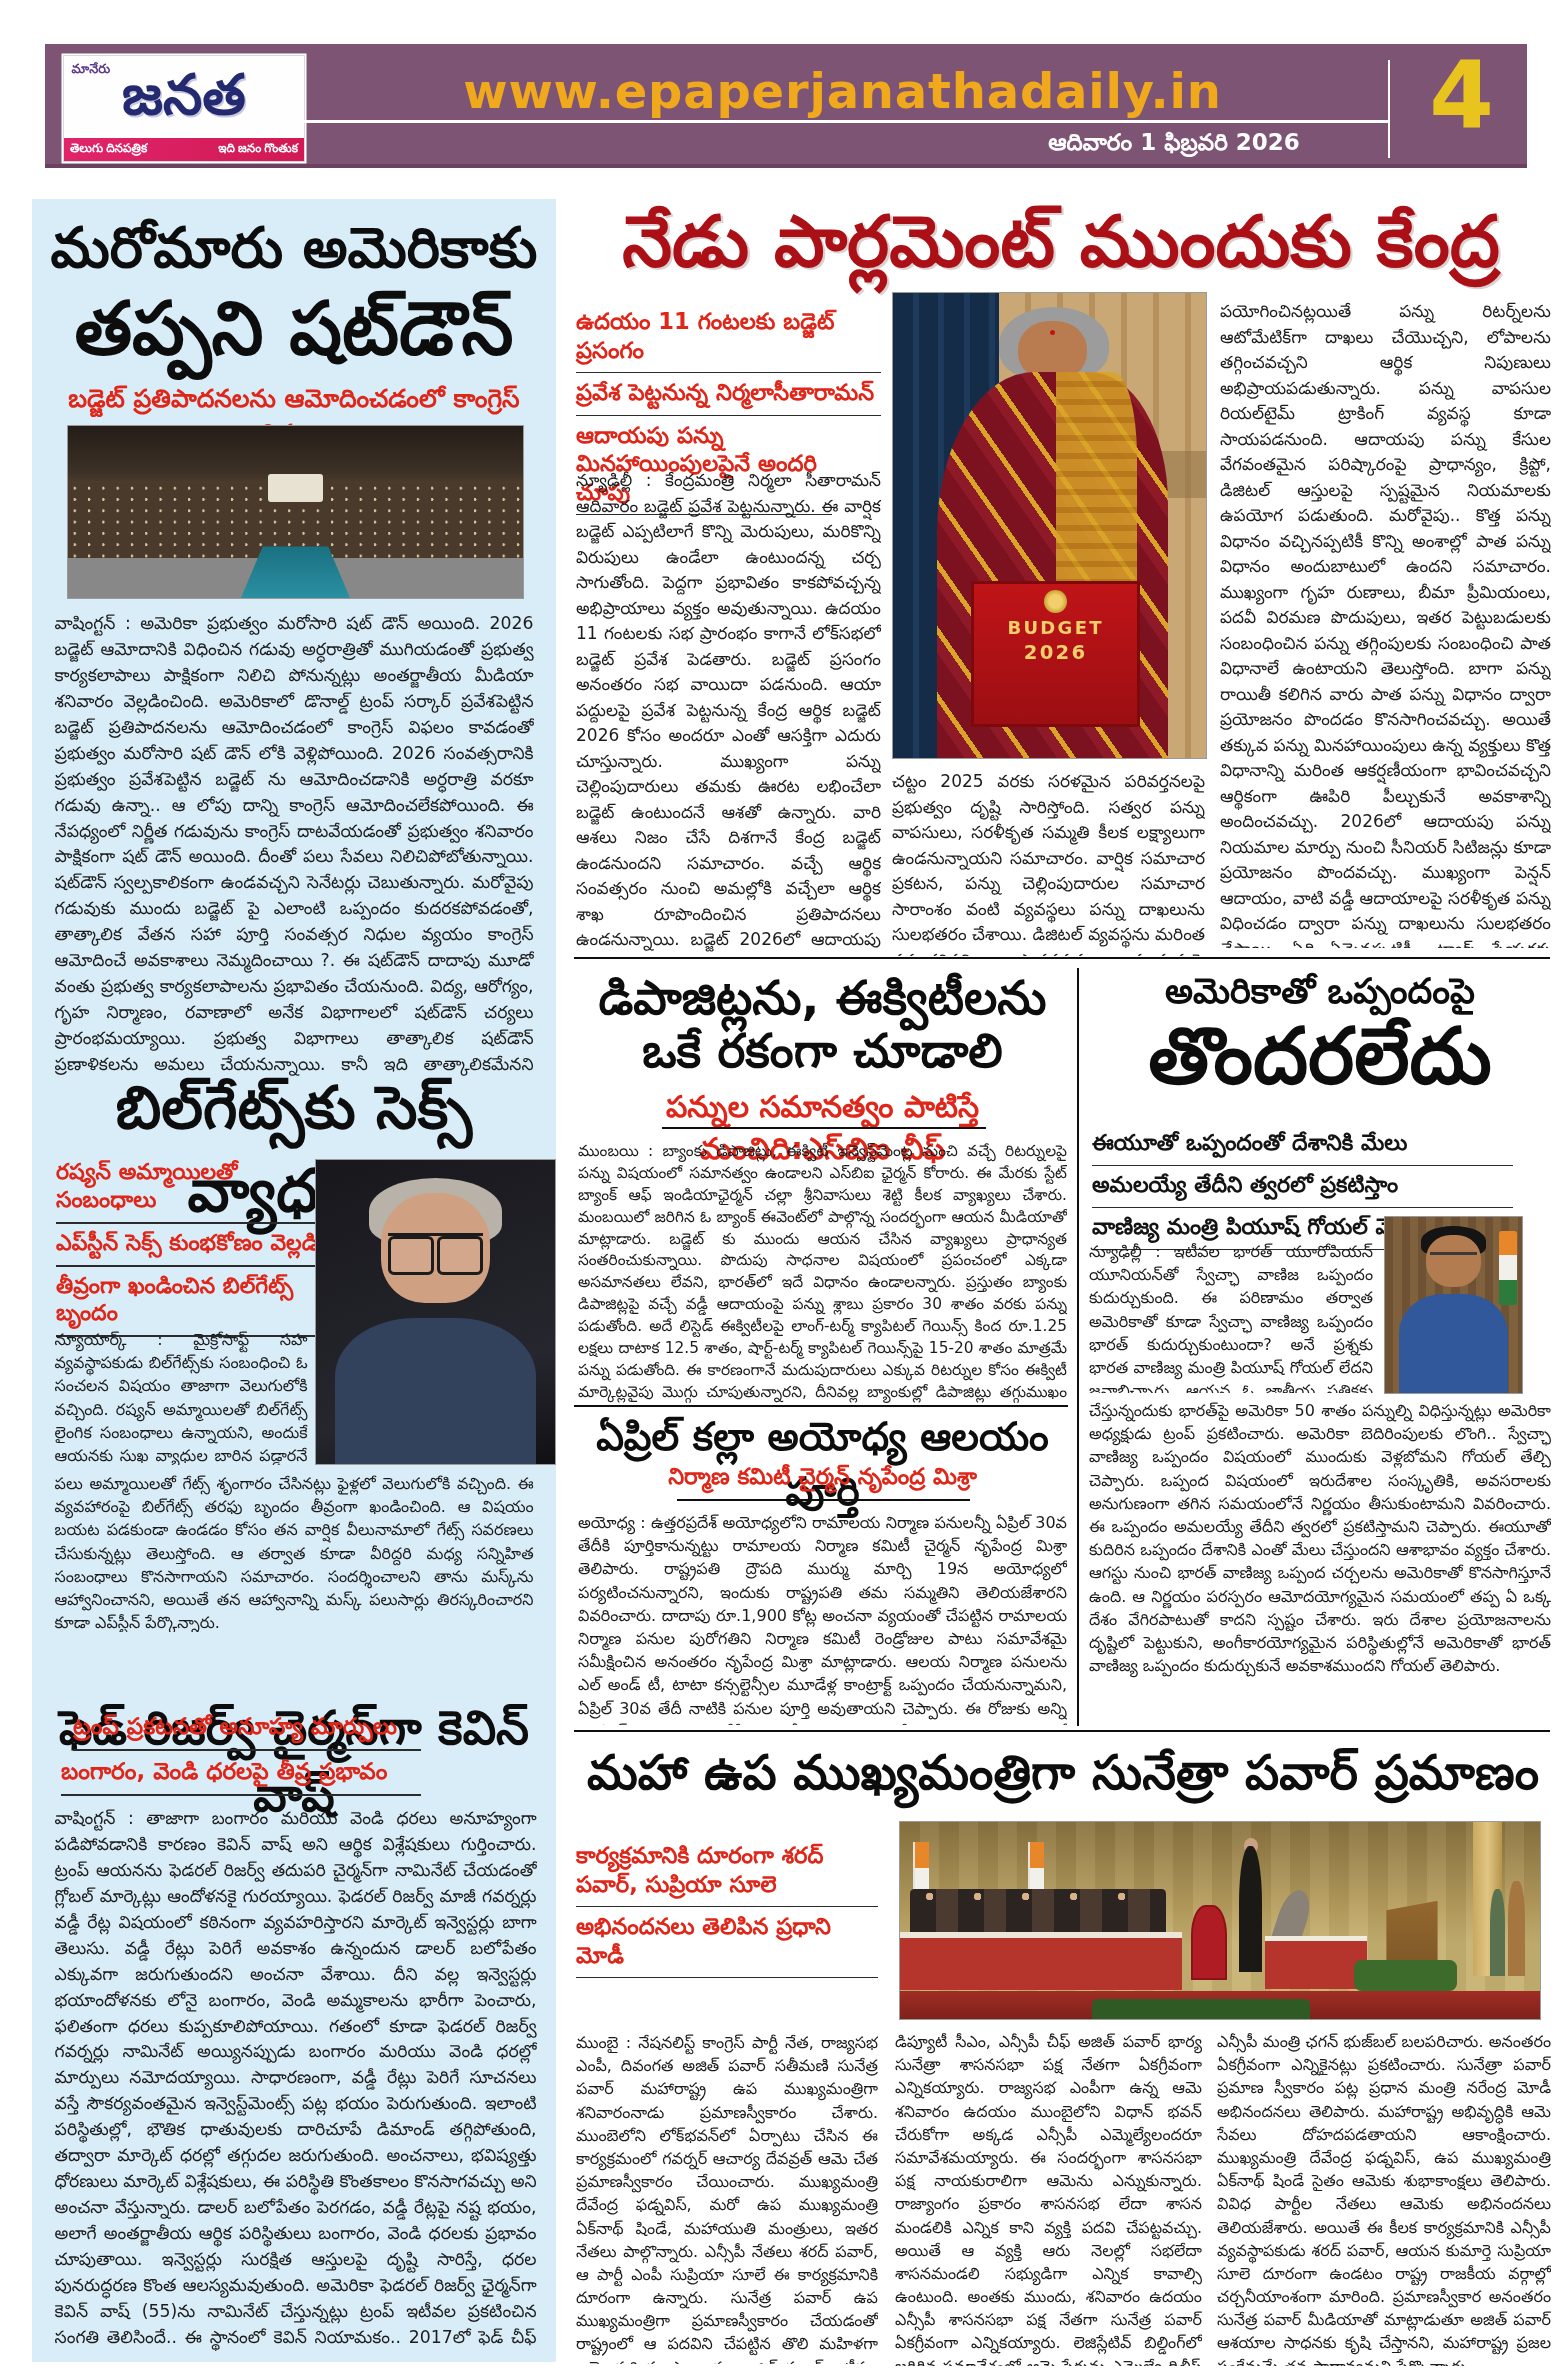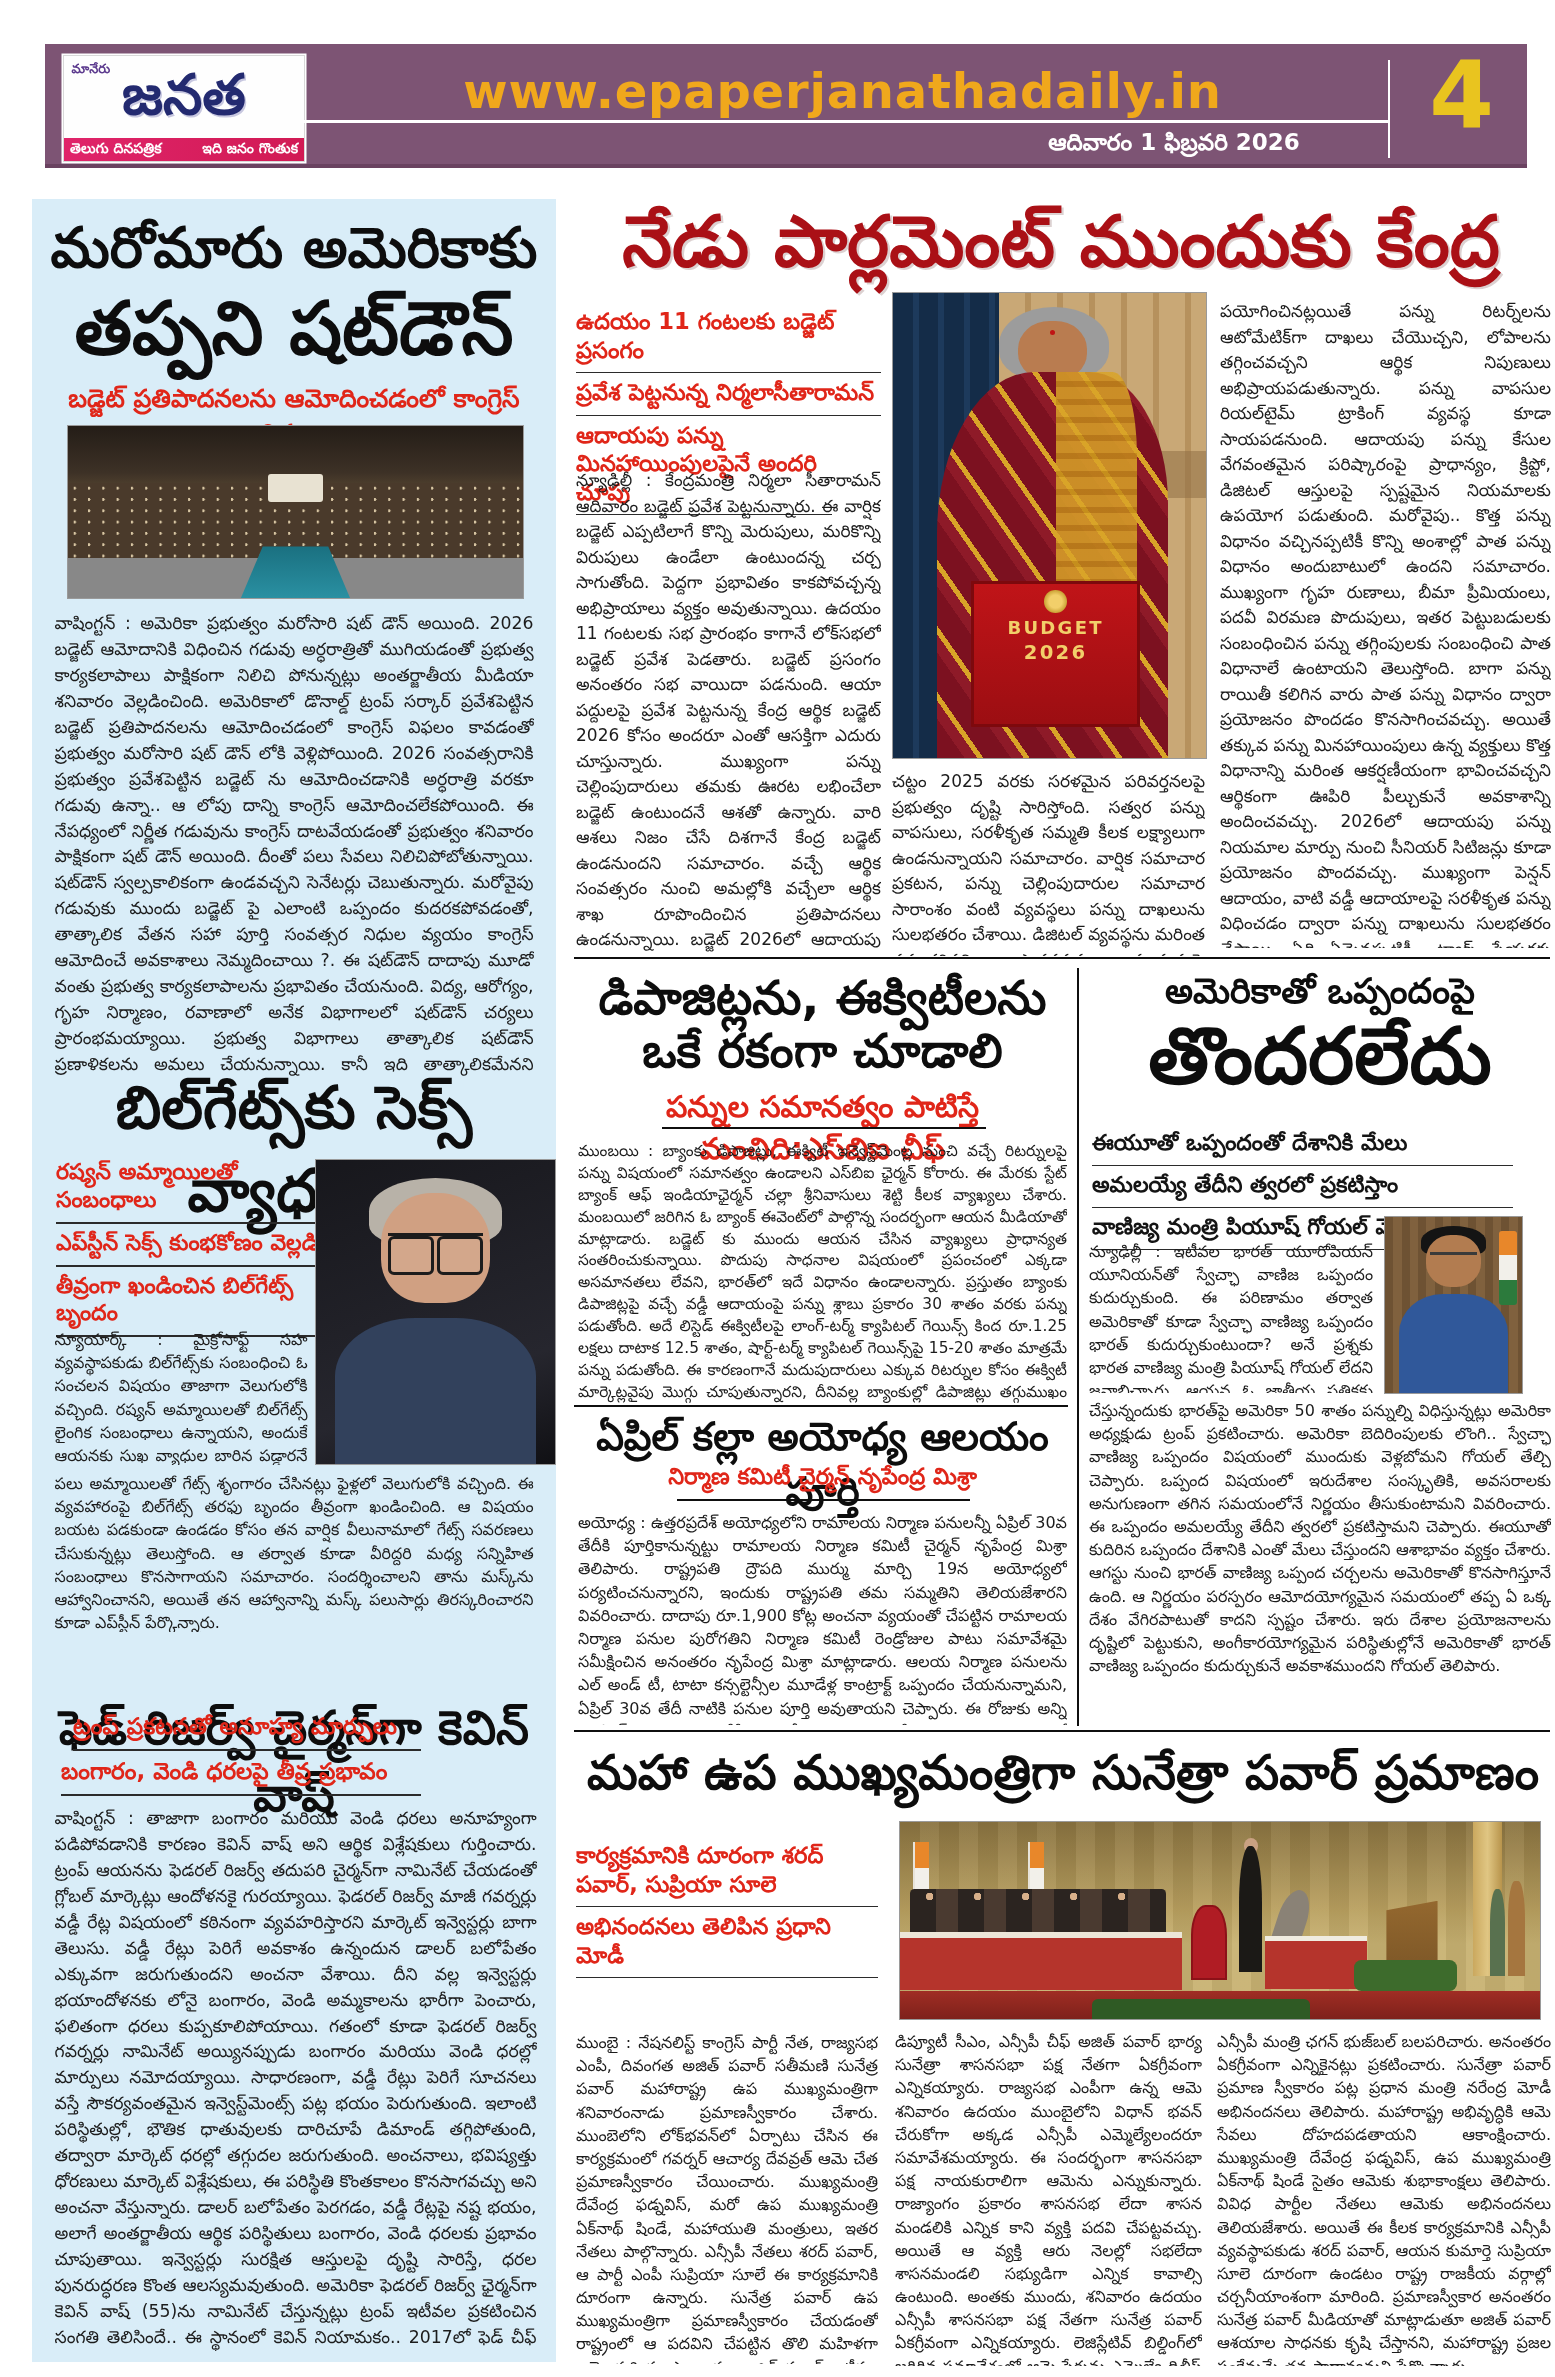--- a/index.html
+++ b/index.html
@@ -6,21 +6,21 @@
   #page{position:relative;width:1555px;height:2377px;background:#ffffff;font-family:"DejaVu Sans","Liberation Sans",sans-serif;overflow:hidden;}
   .abs{position:absolute;}
   .c{text-align:center;}
   .j{text-align:justify;}
   
   .band{left:45px;top:44px;width:1482px;height:120px;background:#7d5474;border-bottom:4.5px solid #6a4260;}
   .logo{left:63px;top:55px;width:240px;height:105px;background:#fefefe;border:0.8px solid #d8d8d8;box-shadow:0 0 0 1.5px #ffffff;}
   .logo-top{position:absolute;left:7.5px;top:4.5px;font-size:12.8px;font-weight:bold;color:#5c3a8e;}
   .logo-main{position:absolute;left:0;top:10.5px;width:100%;text-align:center;font-size:56px;line-height:1.0;font-weight:bold;color:#232a70;text-shadow:1.5px 1.5px 0 #c8c8e0;}
   .logo-strip{position:absolute;left:0;bottom:0;width:100%;height:22.6px;background:linear-gradient(90deg,#e0246a,#d11a54);display:flex;justify-content:space-between;align-items:center;padding:0 6px;box-sizing:border-box;}
-  .logo-strip span{font-size:14px;font-weight:bold;color:#ffffff;white-space:nowrap;}
+  .logo-strip span{font-size:12px;font-weight:bold;color:#ffffff;white-space:nowrap;font-family:Liberation Serif, serif;}
   .url{left:316px;top:63px;width:1053px;text-align:center;font-size:48px;font-weight:bold;color:#f0a81c;letter-spacing:0.8px;}
   .hline{left:303px;top:120px;width:1085px;height:3px;background:#ffffff;}
   .hdate{left:933px;top:129px;width:482px;text-align:center;font-size:23px;font-weight:bold;color:#ffffff;}
   .vline{left:1388px;top:60px;width:2.3px;height:98px;background:#ffffff;}
   .pageno{left:1405px;top:44px;width:113px;text-align:center;font-size:93px;line-height:1.1;font-weight:bold;color:#e9c41f;}
   
   .panel{left:32px;top:199px;width:524px;height:2163px;background:#d9edf8;}
   .a1h1{left:0;top:18px;width:524px;font-size:56px;line-height:1.1;font-weight:bold;color:#0d0d0d;}
   .a1h2{left:0;top:89px;width:524px;font-size:74px;line-height:1.1;font-weight:bold;color:#0d0d0d;}
   .a1sub{left:0;top:185px;width:524px;font-size:25px;font-weight:bold;color:#e02619;}

